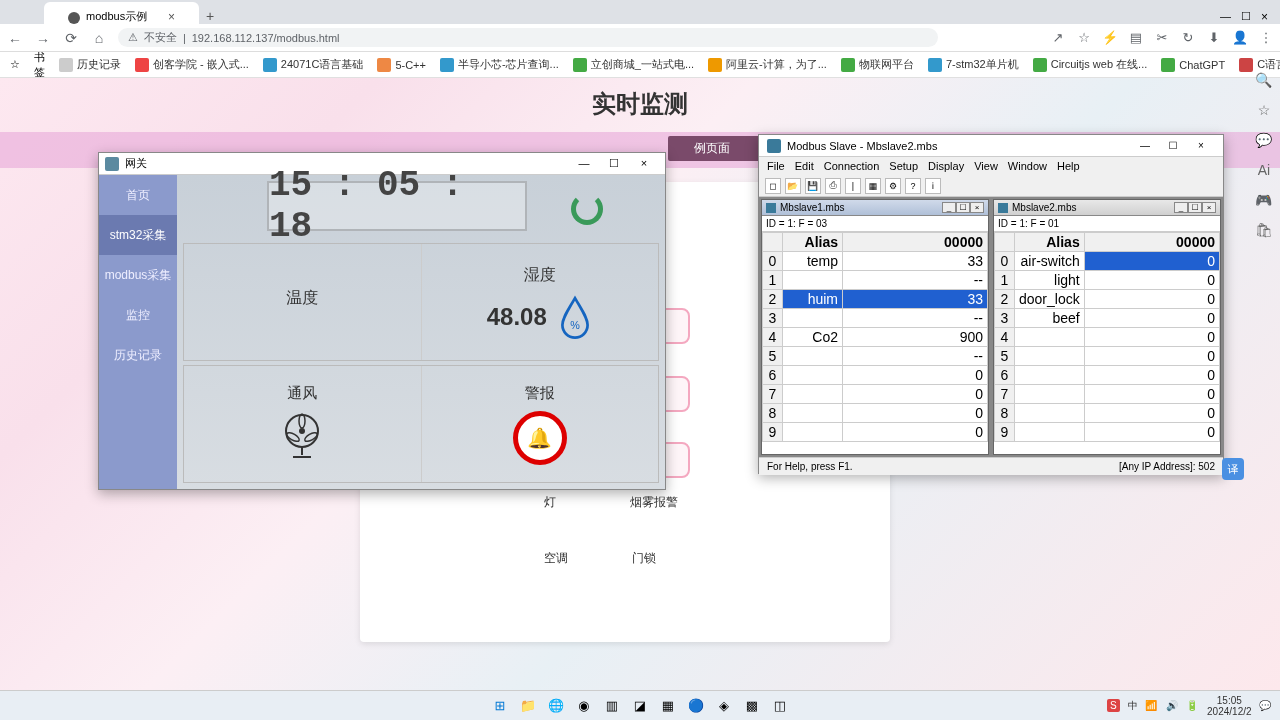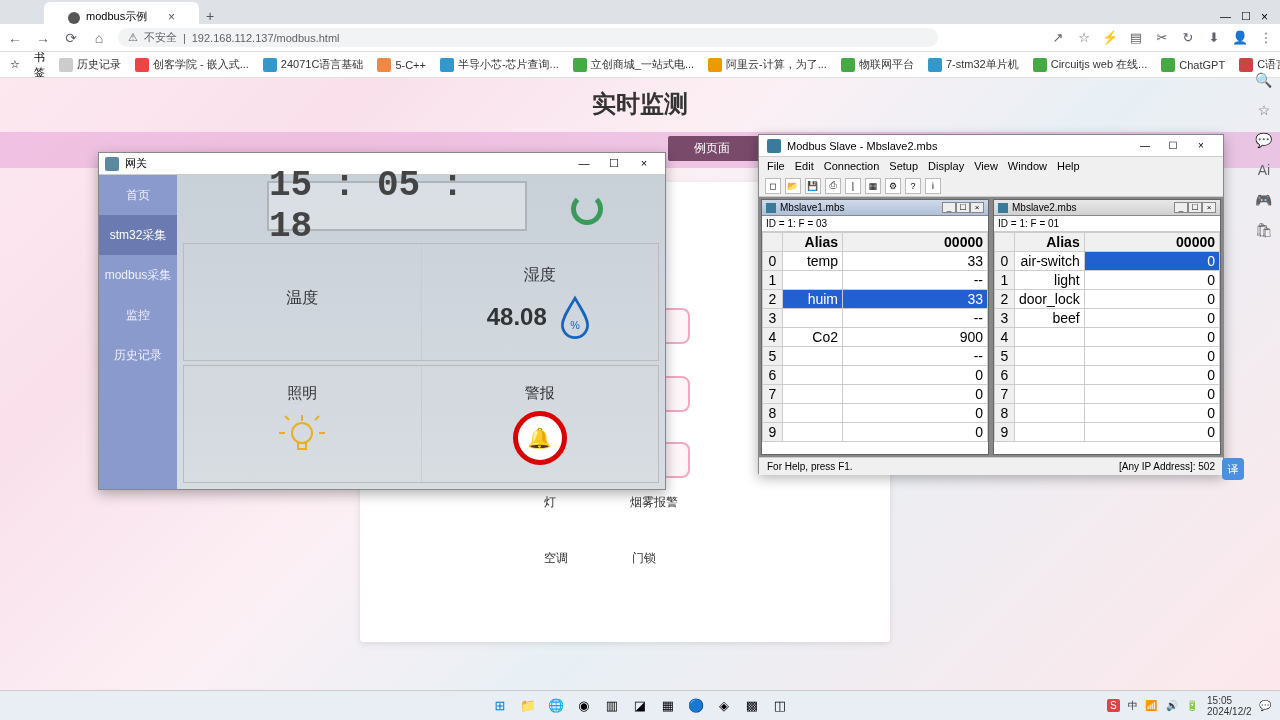--- a/index.html
+++ b/index.html
@@ -92,21 +92,21 @@
 
 .side-icons { position:absolute; right:4px; top:72px; width:24px; display:flex; flex-direction:column; gap:14px; align-items:center;}
 .side-icons span { font-size:14px; color:#666;}
 .trans-badge { position:absolute; right:36px; top:458px; width:22px; height:22px; background:#4a90e2; border-radius:4px; color:#fff; font-size:11px; display:flex; align-items:center; justify-content:center;}
 
 
 .taskbar { position:absolute; bottom:0; left:0; right:0; height:30px; background:#e8eef4; border-top:1px solid #ccc; display:flex; align-items:center; padding:0 8px;}
 .taskbar .tcenter { position:absolute; left:50%; transform:translateX(-50%); display:flex; gap:6px;}
 .taskbar .tcenter span { width:22px; height:22px; border-radius:3px; display:flex; align-items:center; justify-content:center; font-size:13px;}
 .tray { margin-left:auto; display:flex; align-items:center; gap:8px; font-size:10px; color:#333;}
-.tray .clock { text-align:left; line-height:1.1;}
+.tray .clock { text-align:center; line-height:1.1;}
 </style>
 </head>
 <body>
 
 <div class="browser-top">
   <div class="tab-bar">
     <div class="tab">
       <span class="favicon"></span>
       <span>modbus示例</span>
       <span class="close">×</span>
@@ -250,29 +250,29 @@
               <svg viewBox="0 0 40 50">
                   <path d="M20 4 C12 18 6 26 6 34 a14 14 0 0 0 28 0 C34 26 28 18 20 4 Z" fill="none" stroke="#1565c0" stroke-width="3"></path>
                   <text x="20" y="38" text-anchor="middle" font-size="12" fill="#1565c0">%</text>
                 </svg>
             </div>
           </div>
         </div>
       </div>
       <div class="ctrl-row">
         <div class="ctrl">
-          <div class="clbl">照明</div>
-          <div class="bulb"><svg viewBox="0 0 50 50">
-                <circle cx="25" cy="22" r="10" fill="none" stroke="#e8b020" stroke-width="2"></circle>
-                <rect x="21" y="32" width="8" height="6" fill="none" stroke="#e8b020" stroke-width="2"></rect>
-                <line x1="25" y1="4" x2="25" y2="10" stroke="#e8b020" stroke-width="2"></line>
-                <line x1="8" y1="22" x2="2" y2="22" stroke="#e8b020" stroke-width="2"></line>
-                <line x1="42" y1="22" x2="48" y2="22" stroke="#e8b020" stroke-width="2"></line>
-                <line x1="12" y1="9" x2="8" y2="5" stroke="#e8b020" stroke-width="2"></line>
-                <line x1="38" y1="9" x2="42" y2="5" stroke="#e8b020" stroke-width="2"></line>
+          <div class="clbl">通风</div>
+          <div class="fan"><svg viewBox="0 0 50 50">
+                <circle cx="25" cy="20" r="16" fill="none" stroke="#333" stroke-width="2"></circle>
+                <circle cx="25" cy="20" r="3" fill="#333"></circle>
+                <ellipse cx="25" cy="10" rx="3" ry="7" fill="none" stroke="#333" stroke-width="1.5"></ellipse>
+                <ellipse cx="16" cy="26" rx="7" ry="3" fill="none" stroke="#333" stroke-width="1.5" transform="rotate(30 16 26)"></ellipse>
+                <ellipse cx="34" cy="26" rx="7" ry="3" fill="none" stroke="#333" stroke-width="1.5" transform="rotate(-30 34 26)"></ellipse>
+                <line x1="25" y1="36" x2="25" y2="44" stroke="#333" stroke-width="2"></line>
+                <line x1="16" y1="46" x2="34" y2="46" stroke="#333" stroke-width="2"></line>
               </svg></div>
         </div>
         <div class="ctrl">
           <div class="clbl">警报</div>
           <div class="alarm"></div>
         </div>
       </div>
     </div>
   </div>
 </div>

